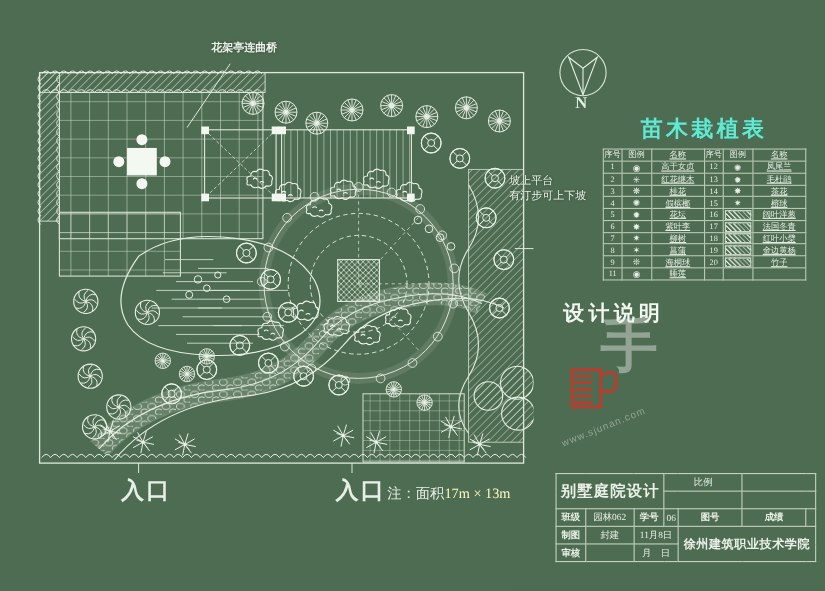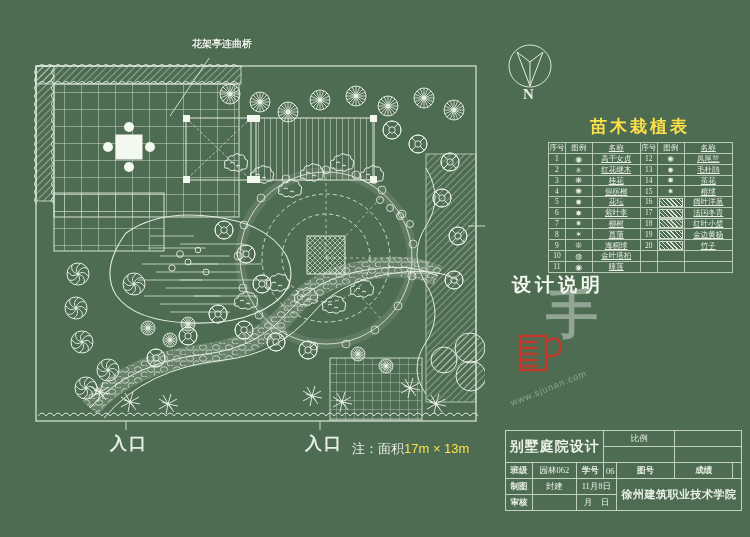--- a/index.html
+++ b/index.html
@@ -21,31 +21,31 @@
   
   .annot{font-size:11.5px;color:#eef4ec;line-height:1.25;white-space:nowrap;
          text-shadow:0 0 2px rgba(20,40,20,.55);}
   .annot-big{font-size:10px;font-weight:bold;}
 
   #annot-pergola{left:192px;top:38px;}
   #annot-slope{left:463px;top:158px;font-size:10px;line-height:1.35;}
   #entrance-1{left:110px;top:432px;}
   #entrance-2{left:305px;top:432px;}
   #note-area{left:352px;top:440px;font-size:13px;line-height:1.35;max-width:120px;white-space:normal;}
-  #note-area .num{font-family:Liberation Sans, sans-serif;font-weight:normal;color:#fde047;}
-  .entrance-txt{font-size:17px;font-weight:bold;letter-spacing:2px;}
+  #note-area .num{font-family:Liberation Serif, serif;font-weight:normal;color:#fef9c3;}
+  .entrance-txt{font-size:21px;font-weight:bold;letter-spacing:2px;}
 
   
   #north-arrow{left:495px;top:42px;width:80px;height:70px;}
   #north-arrow .n-letter{position:absolute;left:28px;top:44px;font-size:15px;font-weight:bold;color:#e6eee4;}
 
   
   #plant-table-block{left:540px;top:104px;width:200px;}
-  #plant-title{font-size:17px;font-weight:bold;letter-spacing:3px;text-align:center;
-               margin:11px 0 4px 0;color:#fde047;}
+  #plant-title{font-size:20px;font-weight:bold;letter-spacing:3px;text-align:center;
+               margin:0 0 4px 0;color:#5eead4;}
   table.plants{border-collapse:collapse;width:185px;margin-left:8px;
                font-size:7.5px;color:#e7efe5;border-radius:10px;}
   table.plants td,table.plants th{
       border:1px solid #b9c9b4;padding:0;height:9.2px;line-height:9.2px;
       text-align:center;font-weight:normal;}
   table.plants th{font-size:7.5px;height:10px;line-height:10px;}
   .c-no{width:16px;}
   .c-sym{width:26px;}
   .c-name{width:48px;text-decoration:underline;}
   .sym{display:inline-block;width:9px;height:9px;vertical-align:middle;}
@@ -358,20 +358,24 @@
         <path d="M186 -10 L140 58"></path>
         <path d="M96 363 V392"></path>
         <path d="M290 363 V392"></path>
         <path d="M438 168 H460"></path>
       </g>
     </svg>
   </div>
 
   <div class="abs annot annot-big" id="annot-pergola">花架亭连曲桥</div>
 
+  <div class="abs annot" id="annot-slope">
+    <div>坡上平台</div>
+    <div>有汀步可上下坡</div>
+  </div>
 
   <div class="abs entrance-txt" id="entrance-1">入口</div>
   <div class="abs entrance-txt" id="entrance-2">入口</div>
 
   <div class="abs" id="note-area">
     <span>注：面积</span><span class="num">17m × 13m</span>
   </div>
 
   <div class="abs" id="north-arrow">
     <svg width="80" height="50">
@@ -460,28 +464,20 @@
             <td class="c-sym"><span class="hatch-sym"></span></td>
             <td class="c-name">金边黄杨</td>
           </tr>
           <tr>
             <td class="c-no">9</td>
             <td class="c-sym"><span class="sym" style="font-size: 8px; line-height: 9px;">❊</span></td>
             <td class="c-name">海桐球</td>
             <td class="c-no">20</td>
             <td class="c-sym"><span class="hatch-sym"></span></td>
             <td class="c-name">竹子</td>
-          </tr>
-          <tr>
-            <td class="c-no">10</td>
-            <td class="c-sym"><span class="sym" style="font-size: 8px; line-height: 9px;">◍</span></td>
-            <td class="c-name">金叶塔柏</td>
-            <td class="c-no"></td>
-            <td class="c-sym"></td>
-            <td class="c-name"></td>
           </tr>
           <tr>
             <td class="c-no">11</td>
             <td class="c-sym"><span class="sym" style="font-size: 8px; line-height: 9px;">◉</span></td>
             <td class="c-name">睡莲</td>
             <td class="c-no"></td>
             <td class="c-sym"></td>
             <td class="c-name"></td>
           </tr>
         </tbody>

